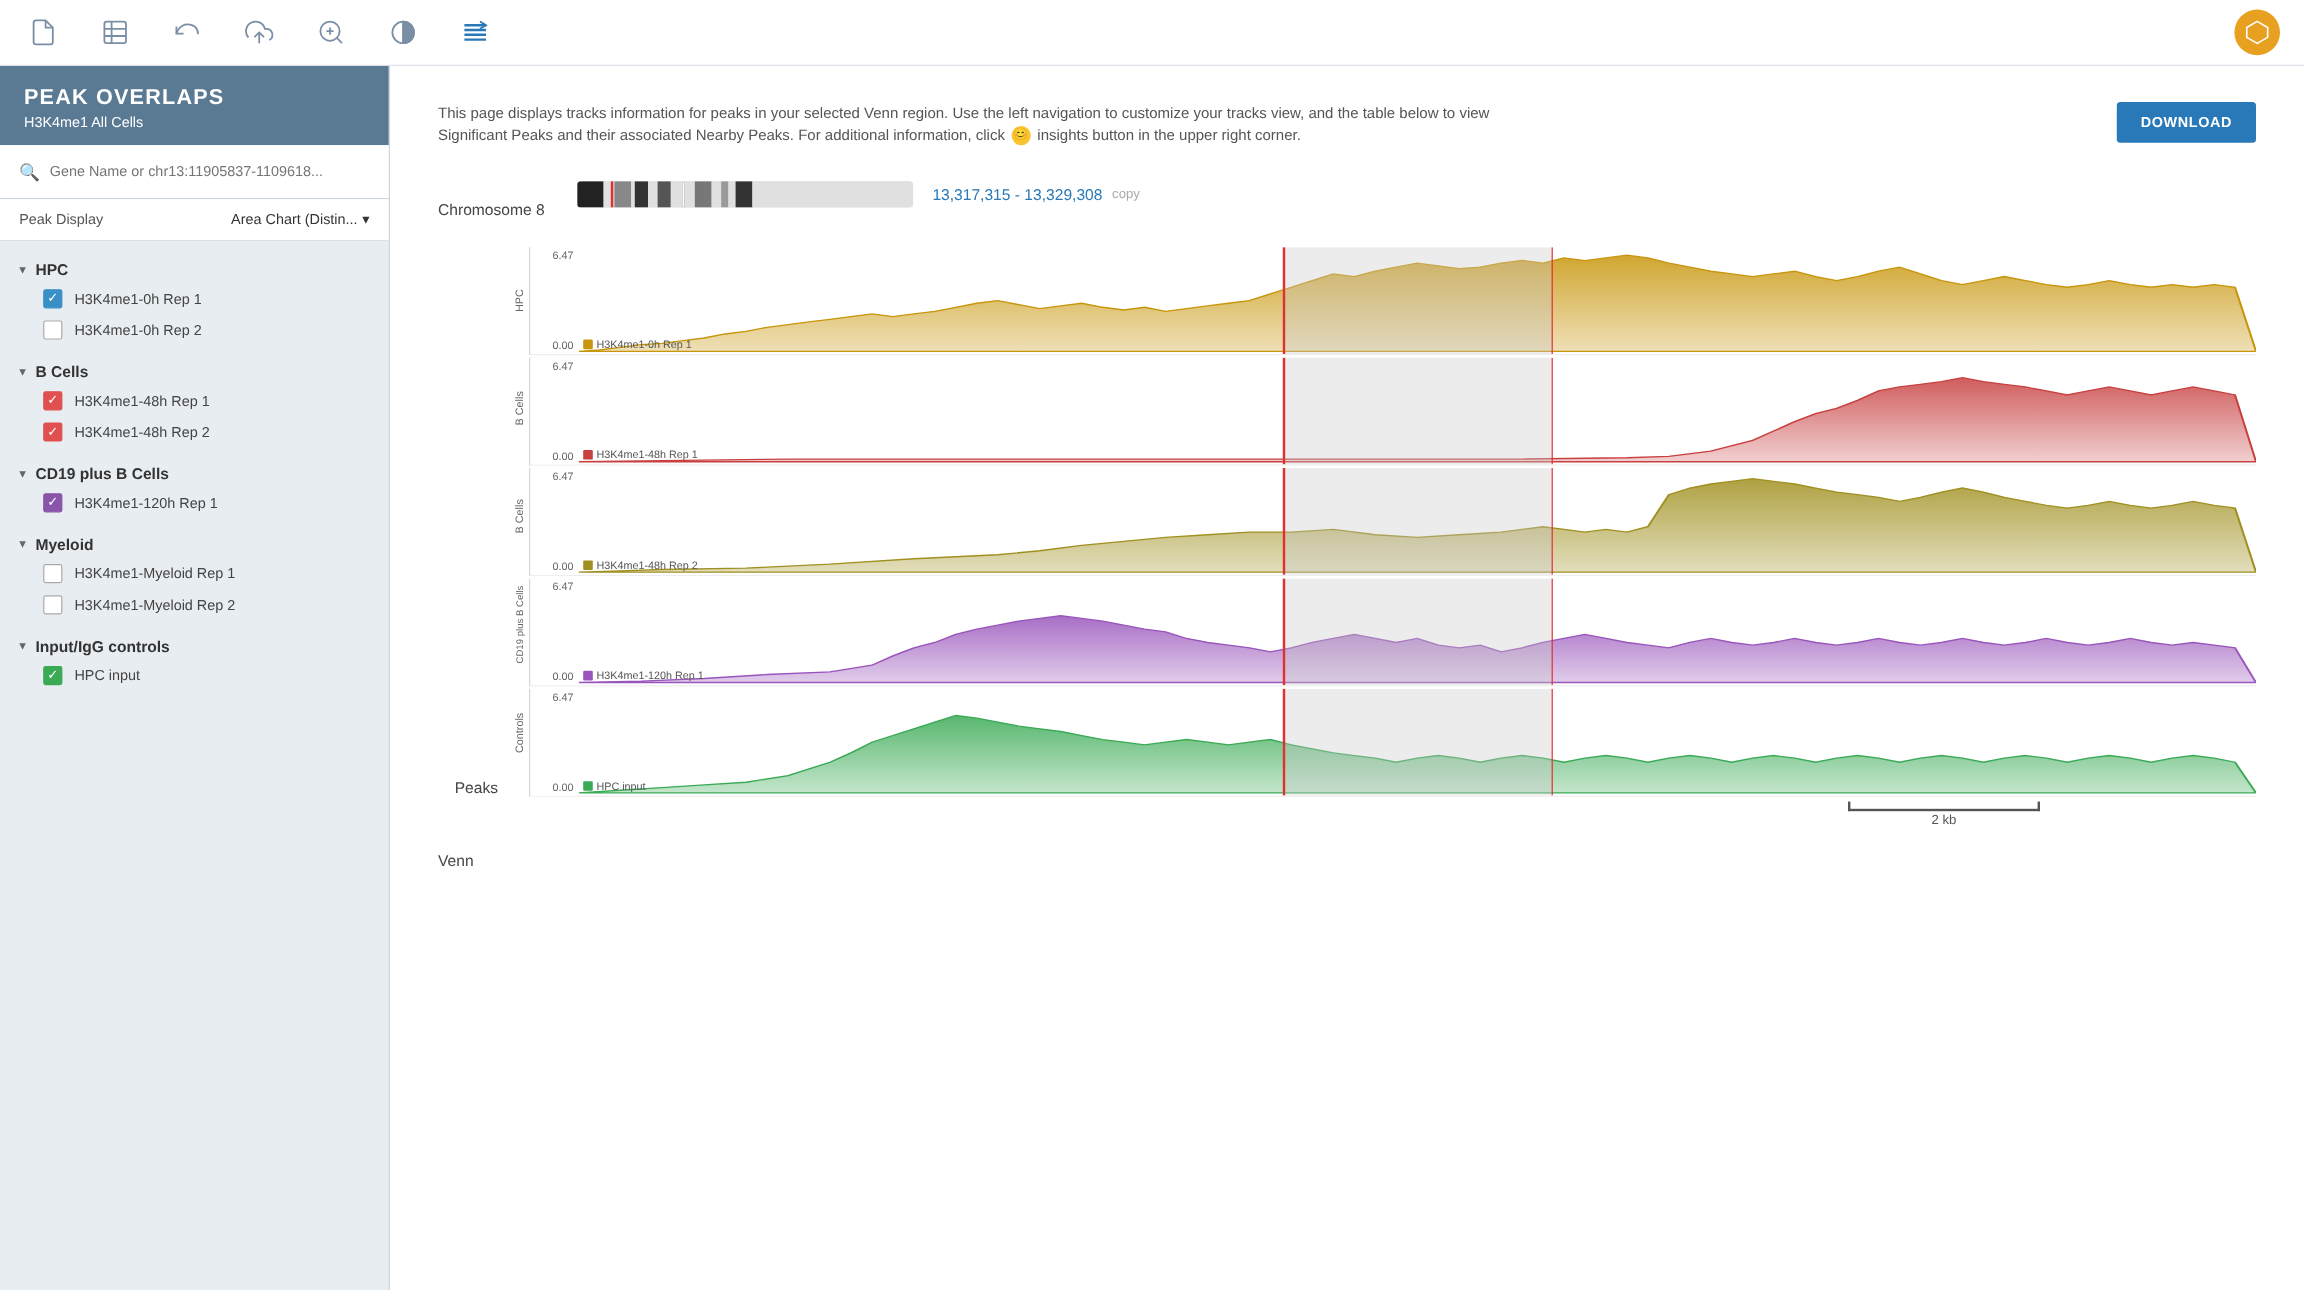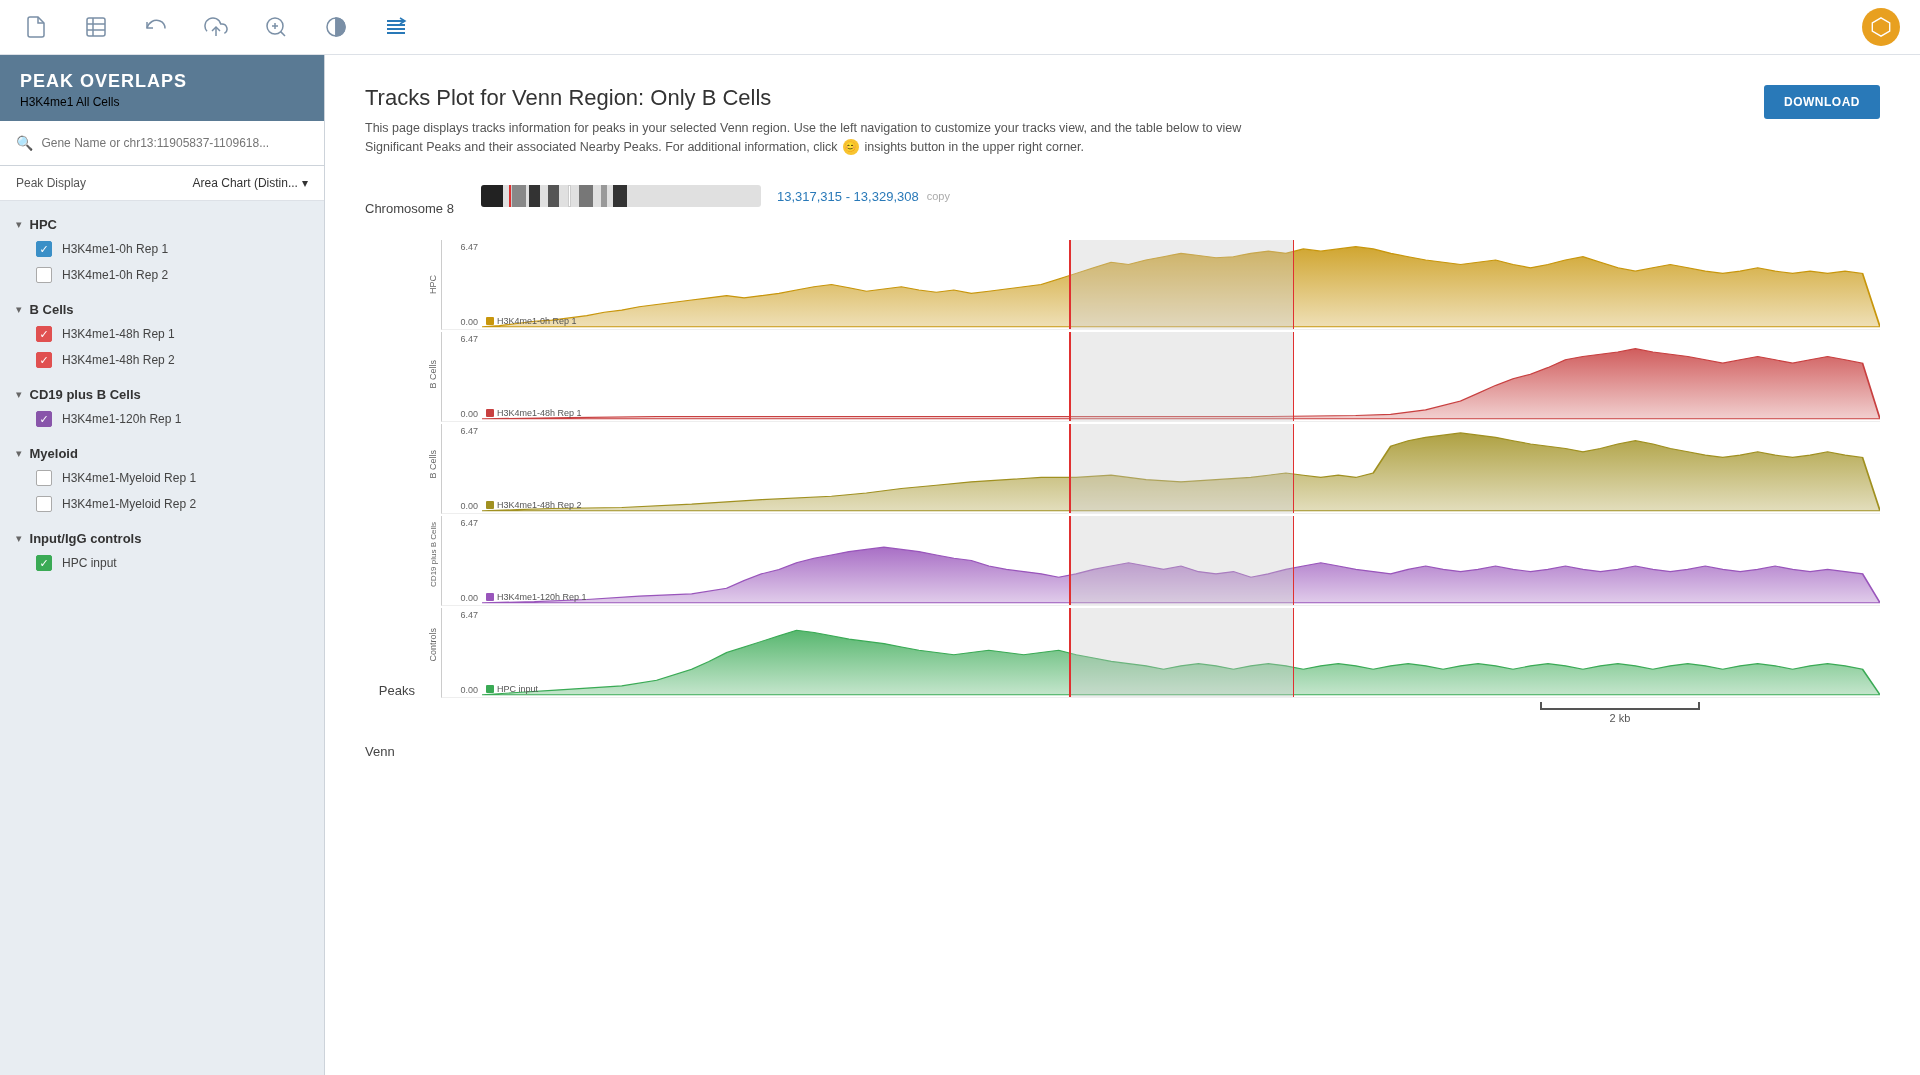--- a/index.html
+++ b/index.html
@@ -58,21 +58,21 @@
       padding: 16px 20px 12px;
     }
     .sidebar-title {
       font-size: 18px;
       font-weight: 700;
       letter-spacing: 1px;
       color: #fff;
     }
     .sidebar-subtitle {
       font-size: 12px;
-      color: #000000;
+      color: #ffffff;
       margin-top: 3px;
     }
     .sidebar-search {
       padding: 14px 16px;
       border-bottom: 1px solid #cdd3da;
       background: #fff;
       display: flex;
       align-items: center;
       gap: 8px;
     }
@@ -411,21 +411,20 @@
           </div>
         <span class="track-name">HPC input</span>
       </div>
     </div>
 
   </div>
 
   <div class="main-content">
     <div class="page-header">
       <div class="page-header-left">
-        <div class="page-title">Tracks Plot for Venn Region: Only B Cells</div>
         <div class="page-desc">
           <span>This page displays tracks information for peaks in your selected Venn region. Use the left navigation to customize your tracks view, and the table below to view Significant Peaks and their associated Nearby Peaks. For additional information, click</span>
           <span class="insight-icon-inline">😊</span>
           <span>insights button in the upper right corner.</span>
         </div>
       </div>
       <button class="download-btn">DOWNLOAD</button>
     </div>
 
     <div class="chromosome-row">

